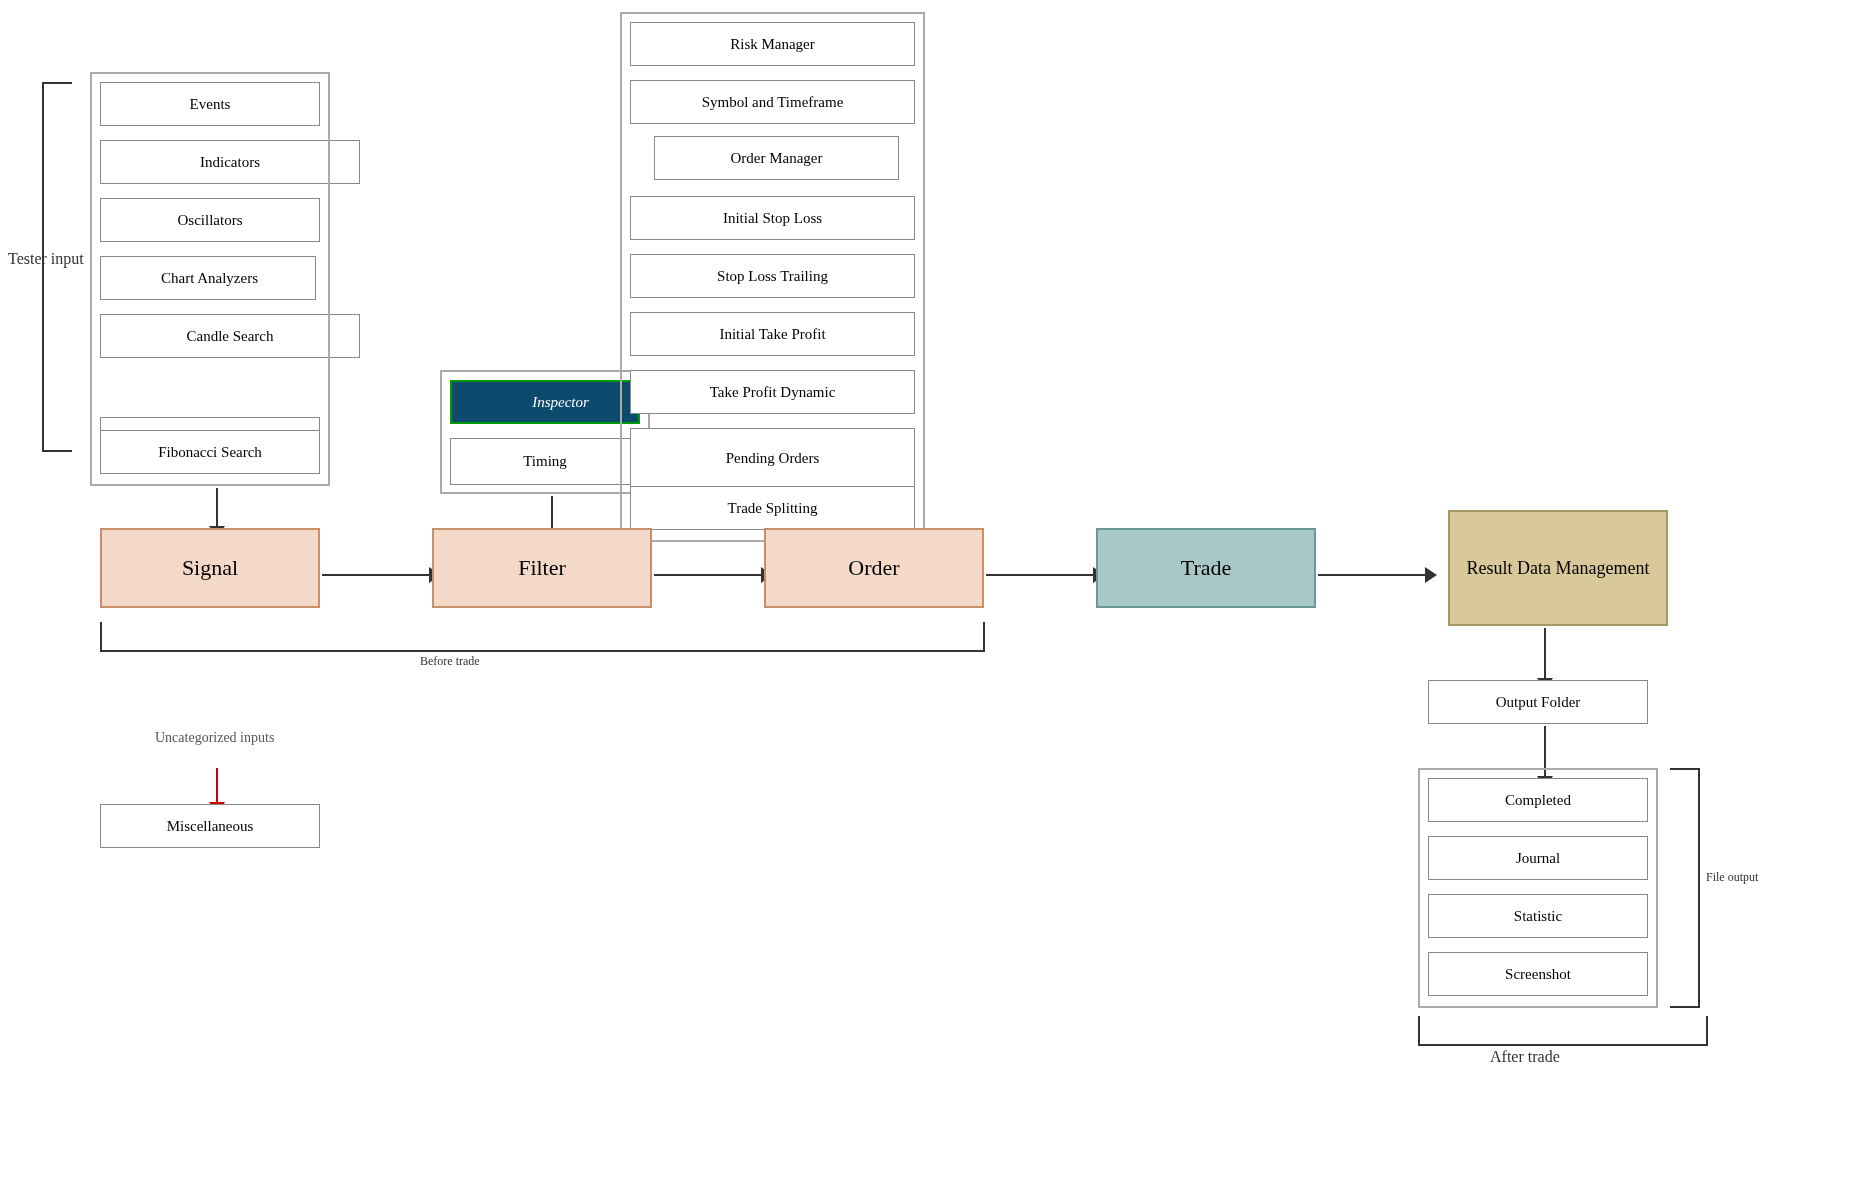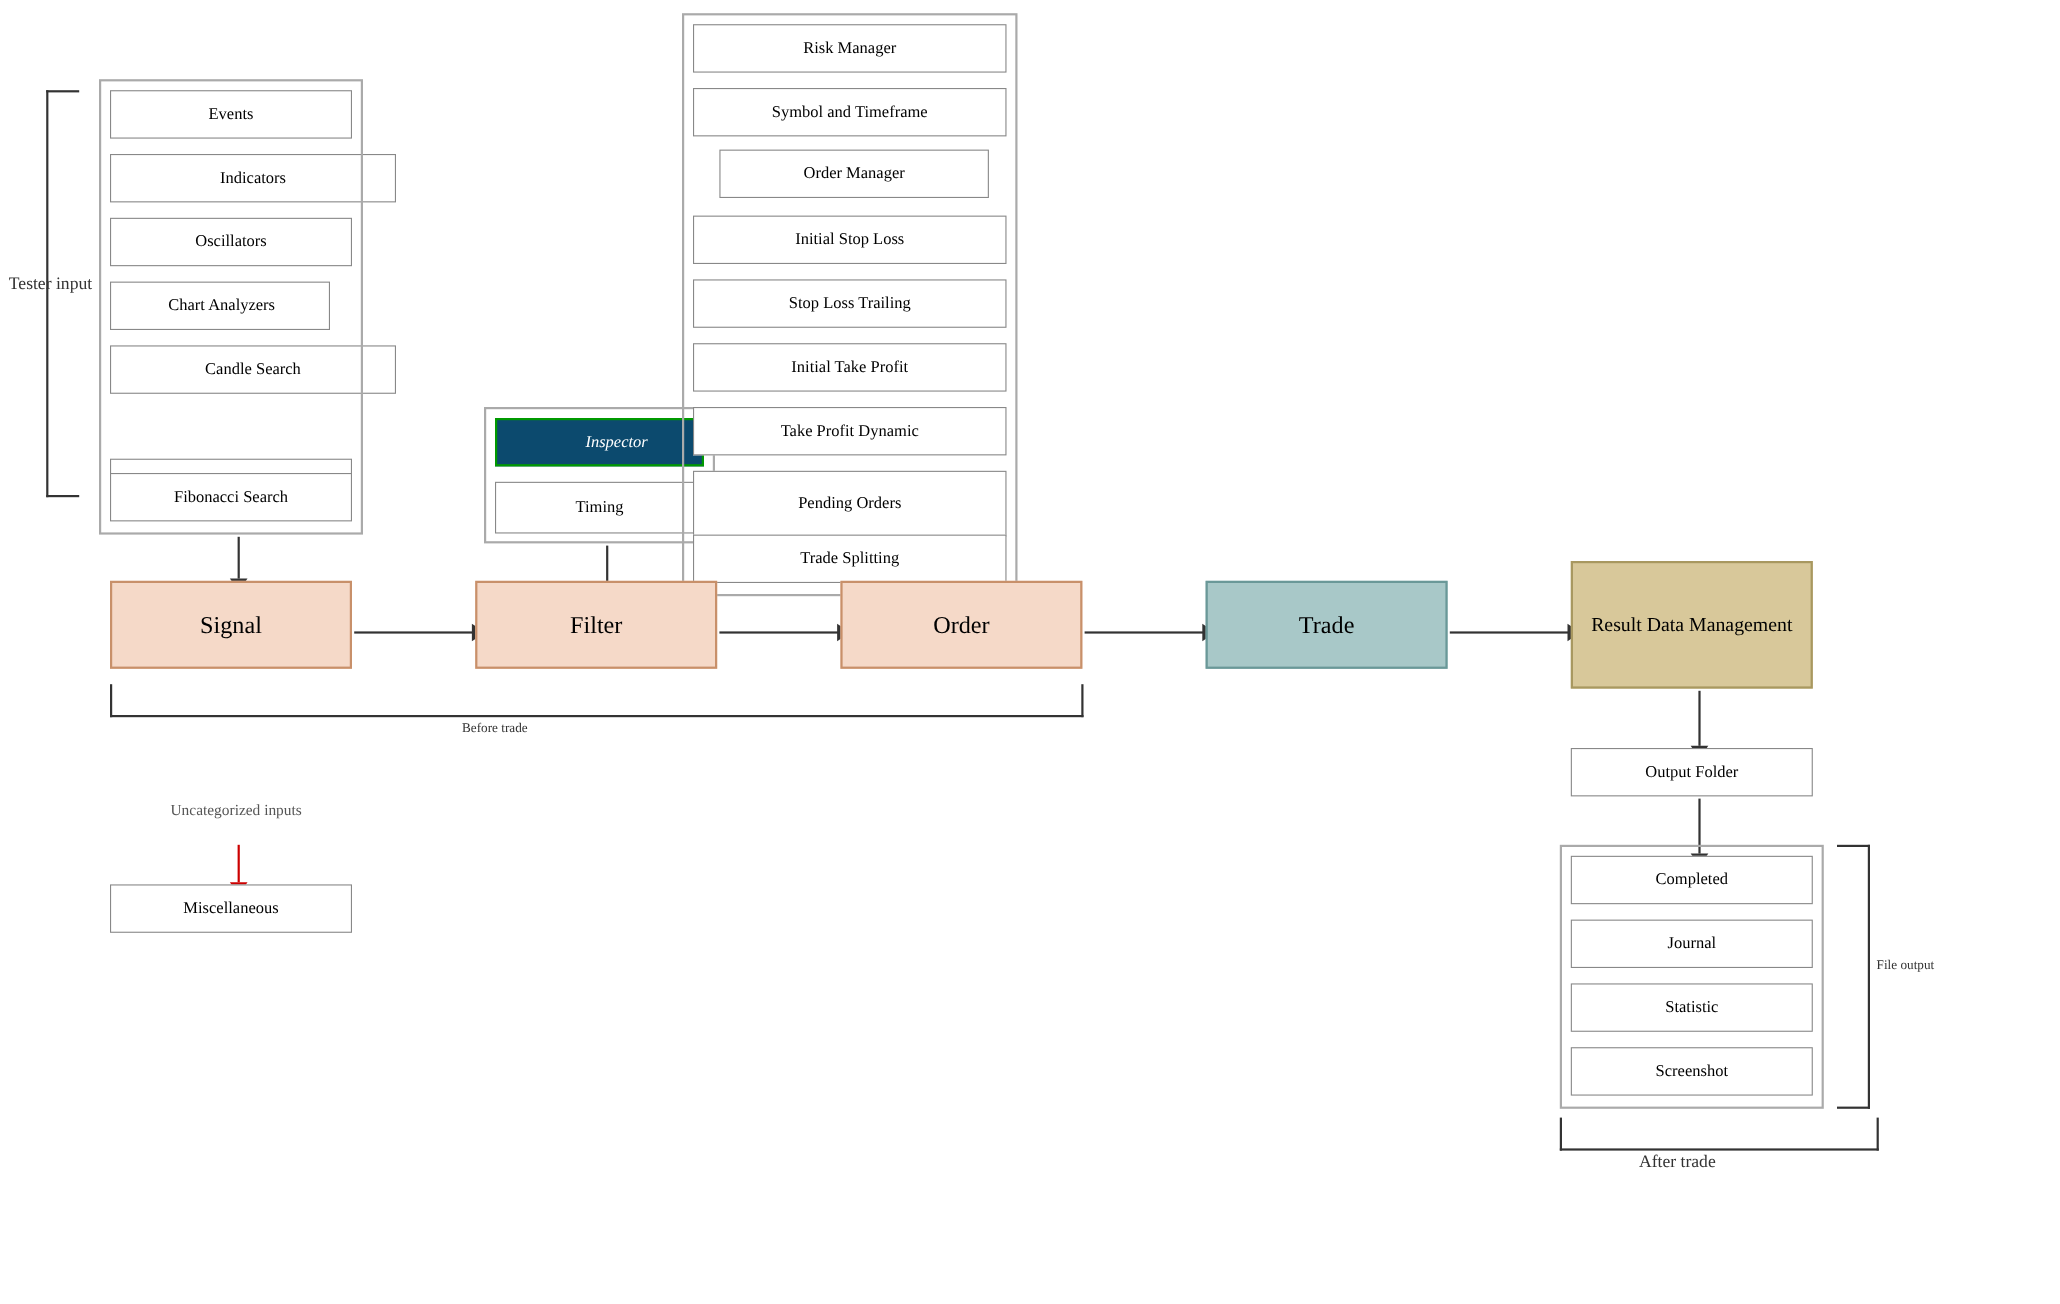--- a/index.html
+++ b/index.html
@@ -42,20 +42,21 @@
       background: #a8c8c8;
       border: 2px solid #6a9898;
       font-size: 22px;
     }
 
     .box-tan {
       background: #d8c89a;
       border: 2px solid #a89860;
       font-size: 22px;
       text-align: center;
+      margin-left: 20px;
     }
 
     .box-green {
       background: #0c4a6e;
       border: 2px solid #009900;
       color: #fff;
       padding-left: 41px;
     }
 
     
@@ -157,21 +158,21 @@
   </div>
 
   <div class="box" style="left:100px; top:140px; width:260px; height:44px;">
     <span>Indicators</span>
   </div>
 
   <div class="box" style="left:100px; top:198px; width:220px; height:44px;">
     <span>Oscillators</span>
   </div>
 
-  <div class="box" style="left:100px; top:256px; width:200px; height:44px;padding-left:13px;">
+  <div class="box" style="left:100px; top:256px; width:216px; height:44px;padding-left:13px;">
     <span>Chart Analyzers</span>
   </div>
 
   <div class="box" style="left:100px; top:314px; width:260px; height:44px;">
     <span>Candle Search</span>
   </div>
 
   <div class="box" style="left:100px; top:372px; width:220px; height:44px;margin-top:45px;">
     <span>Pattern Search</span>
   </div>

